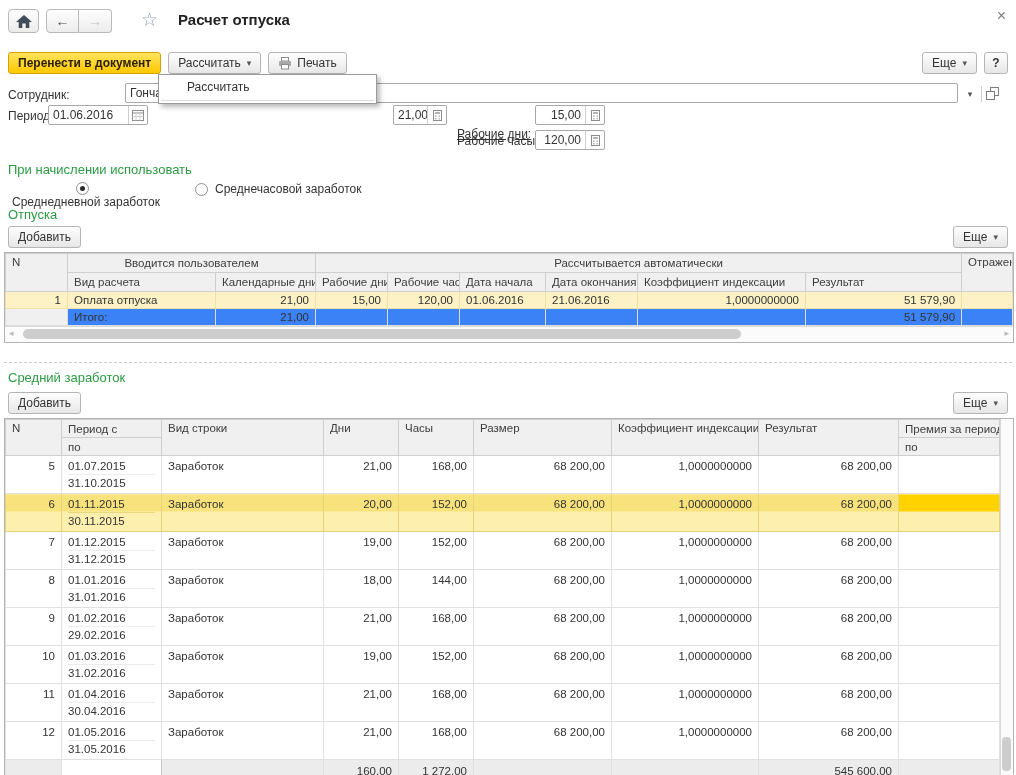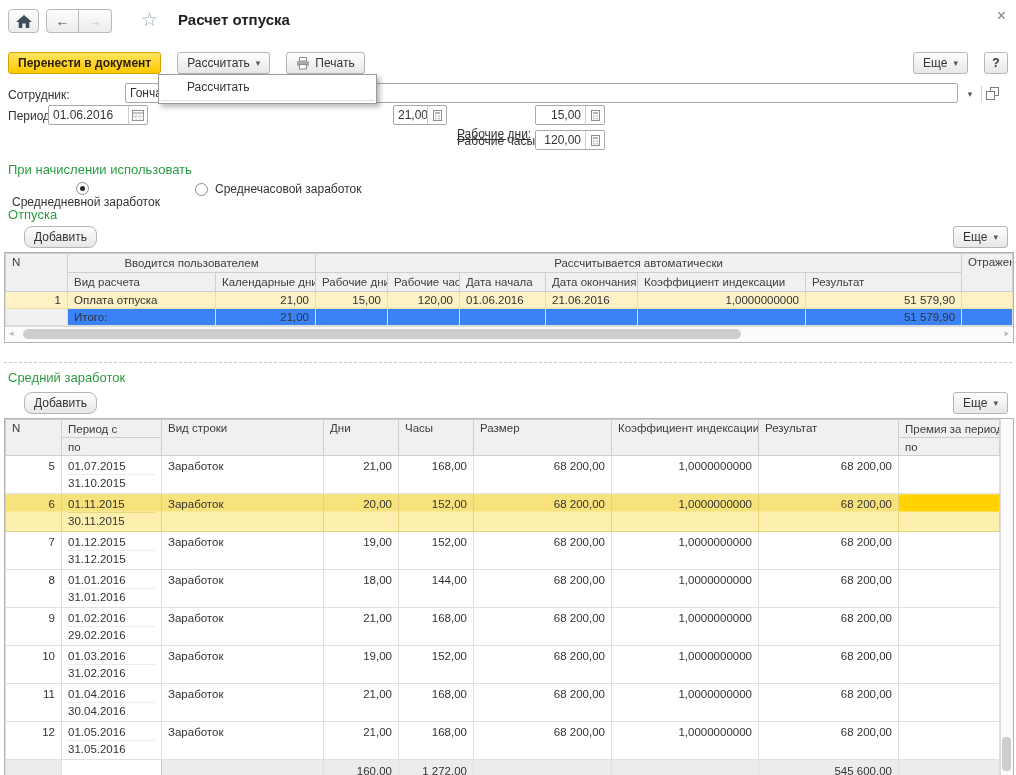--- a/index.html
+++ b/index.html
@@ -13,21 +13,21 @@
   .navgrp{position:absolute;left:46px;top:9px;display:flex;}
   .nav{width:33px;height:24px;display:flex;align-items:center;justify-content:center;
        background:linear-gradient(#fefefe,#ececec);border:1px solid #b9b9b9;box-sizing:border-box;
        font-weight:bold;font-size:14px;}
   .nav.back{border-radius:4px 0 0 4px;color:#4a4a4a;}
   .nav.fwd{border-radius:0 4px 4px 0;border-left:none;color:#c4c4c4;}
   .star{position:absolute;left:141px;top:8px;font-size:19px;color:#90a0b4;line-height:24px;}
   .title{position:absolute;left:178px;top:11px;font-size:15px;font-weight:bold;color:#222;}
   .close{position:absolute;right:10px;top:7px;font-size:16px;color:#808080;cursor:default;}
   
-  .toolbar{position:absolute;left:8px;right:8px;top:52px;height:22px;display:flex;gap:16px;align-items:center;}
+  .toolbar{position:absolute;left:8px;right:8px;top:52px;height:22px;display:flex;gap:7px;align-items:center;}
   .btn{display:inline-flex;align-items:center;gap:5px;height:22px;padding:0 9px;
        background:linear-gradient(#fefefe,#e7e7e7);border:1px solid #b5b5b5;border-radius:3px;
        font-size:12px;color:#333;box-sizing:border-box;white-space:nowrap;}
   .btn .arr{font-size:9px;color:#555;margin-left:1px;}
   .btn-yellow{background:linear-gradient(#ffe45e,#fdc800);border-color:#d5a300;font-weight:bold;color:#2e2000;}
   .spacer{flex:1;}
   .qbtn{width:24px;justify-content:center;font-weight:bold;}
   
   .lbl{position:absolute;white-space:nowrap;color:#333;}
   .fld{position:absolute;display:flex;align-items:stretch;height:20px;border:1px solid #a8a8a8;
@@ -81,21 +81,21 @@
   .per .d1{border-bottom:1px solid #ececec;}
   tr.sel2 td{background:linear-gradient(to bottom,#f8e27c 0,#f8e27c 17px,#fdf0ae 17px,#fdf0ae 100%);
              border-color:#e6d47c;}
   tr.sel2 td.prem{background:linear-gradient(to bottom,#ffd200 0,#ffd200 17px,#fdf0ae 17px,#fdf0ae 100%);}
   tr.sel2 .per .d1{border-bottom-color:#e9d87e;}
   tr.tot2 td{height:22px;background:#ececec;vertical-align:middle;line-height:16px;}
   tr.tot2 td.box,tr.part td.box{background:#fff;border:1px solid #c9c9c9;}
   .vscroll{width:12px;border-left:1px solid #d9d9d9;position:relative;background:#fbfbfb;flex:none;}
   .vthumb{position:absolute;left:1px;top:318px;width:9px;height:34px;background:#cdcdcd;border-radius:4px;}
   .divider{position:absolute;left:4px;right:4px;top:362px;border-top:1px dashed #c9c9c9;}
-  .addbar{position:absolute;left:24px;border-radius:8px;}
+  .addbar{position:absolute;left:8px;}
   .morebar{position:absolute;right:8px;}
   svg{display:block;}
 </style>
 </head>
 <body>
 
 <div class="screen">
 
   <div class="tbtn home">
     <svg width="18" height="15" viewBox="0 0 18 15">

